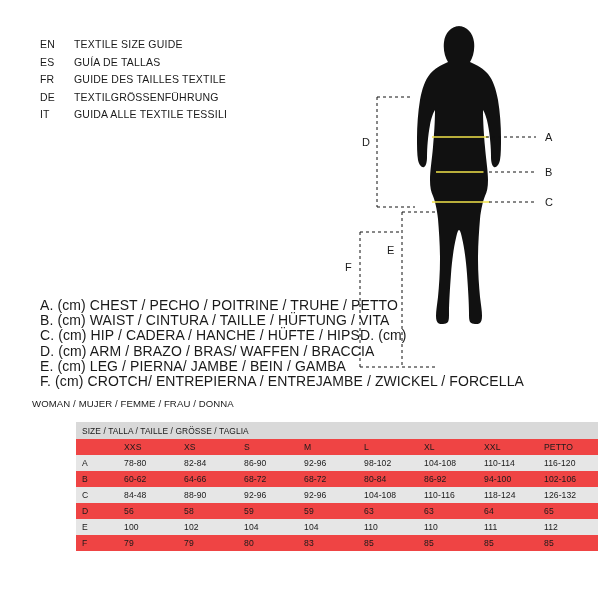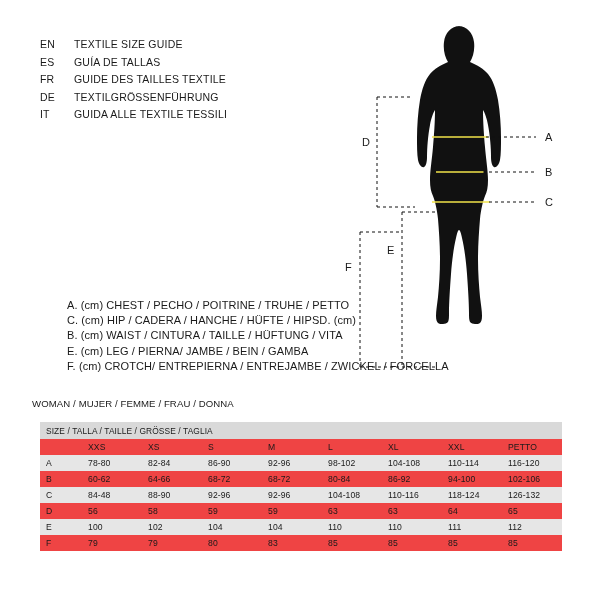--- a/index.html
+++ b/index.html
@@ -46,26 +46,25 @@
   }
 
   
   .legend {
     position: absolute;
     left: 40px;
     top: 298px;
     width: 380px;
   }
   .legend-line {
-    font-size: 11px;
+    font-size: 14px;
     line-height: 15.2px;
     letter-spacing: 0.1px;
     color: #1a1a1a;
     white-space: nowrap;
-    margin-left: 27px;
   }
   .legend-woman {
     position: absolute;
     left: 32px;
     top: 398px;
     font-size: 9.6px;
     letter-spacing: 0.1px;
     color: #1a1a1a;
   }
 
@@ -87,20 +86,21 @@
     left: 40px;
     top: 422px;
     width: 520px;
   }
   table.size-table {
     border-collapse: collapse;
     width: 520px;
     table-layout: fixed;
     font-size: 8.6px;
     letter-spacing: 0.1px;
+    margin-left: 36px;
   }
   table.size-table td, table.size-table th {
     padding: 0 0 0 6px;
     text-align: left;
     font-weight: normal;
     height: 16px;
     vertical-align: middle;
     color: #1a1a1a;
     overflow: hidden;
     white-space: nowrap;
@@ -230,22 +230,23 @@
       <text id="fig-b" x="205" y="154" font-family="Liberation Sans, sans-serif" font-size="11" fill="#1a1a1a">B</text>
       <text id="fig-c" x="205" y="184" font-family="Liberation Sans, sans-serif" font-size="11" fill="#1a1a1a">C</text>
       <text x="22" y="124" font-family="Liberation Sans, sans-serif" font-size="11" fill="#1a1a1a">D</text>
       <text x="47" y="232" font-family="Liberation Sans, sans-serif" font-size="11" fill="#1a1a1a">E</text>
       <text x="5" y="249" font-family="Liberation Sans, sans-serif" font-size="11" fill="#1a1a1a">F</text>
     </svg>
   </div>
 
   <div class="legend">
     <div class="legend-line">A. (cm) CHEST / PECHO / POITRINE / TRUHE / PETTO</div>
+    <div class="legend-line">B. (cm) WAIST / CINTURA / TAILLE / HÜFTUNG / VITA</div>
     <div class="legend-line">C. (cm) HIP / CADERA / HANCHE / HÜFTE / HIPSD. (cm)</div>
-    <div class="legend-line">B. (cm) WAIST / CINTURA / TAILLE / HÜFTUNG / VITA</div>
+    <div class="legend-line">D. (cm) ARM / BRAZO / BRAS/ WAFFEN / BRACCIA</div>
     <div class="legend-line">E. (cm) LEG / PIERNA/ JAMBE / BEIN / GAMBA</div>
     <div class="legend-line">F. (cm) CROTCH/ ENTREPIERNA / ENTREJAMBE / ZWICKEL / FORCELLA</div>
   </div>
 
   <div class="legend-woman">WOMAN / MUJER / FEMME / FRAU / DONNA</div>
 
   <div class="table-wrap">
     <table class="size-table">
       <colgroup>
         <col class="col-label" style="width:42px">

